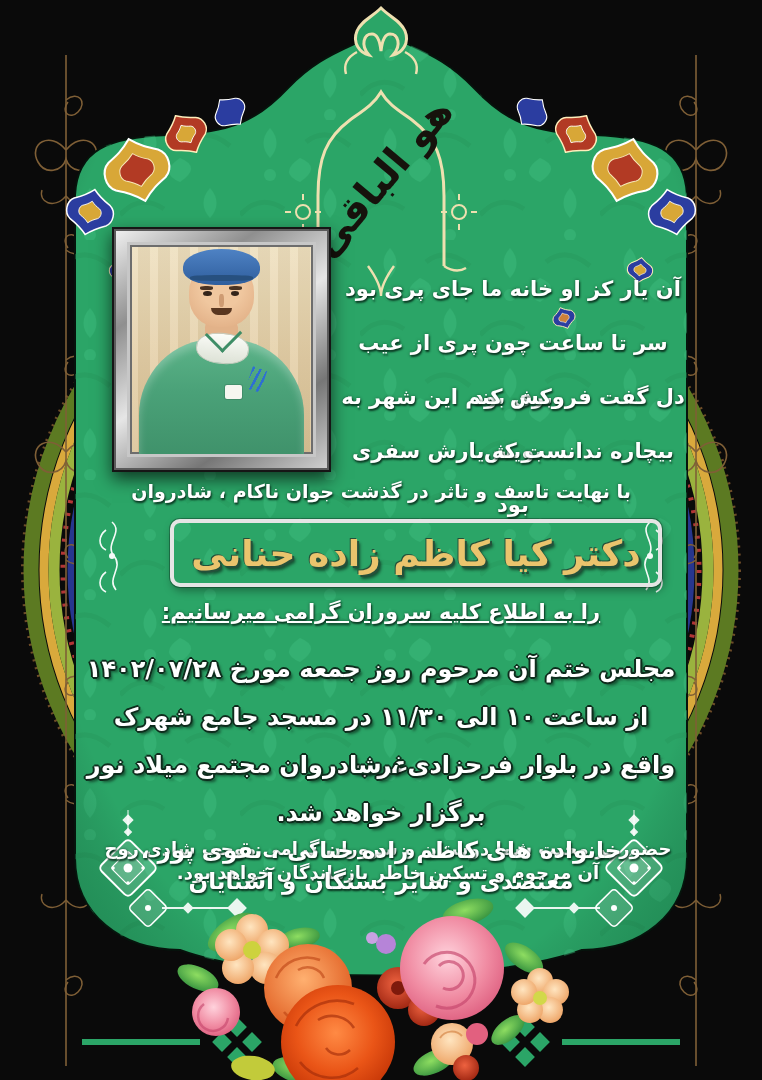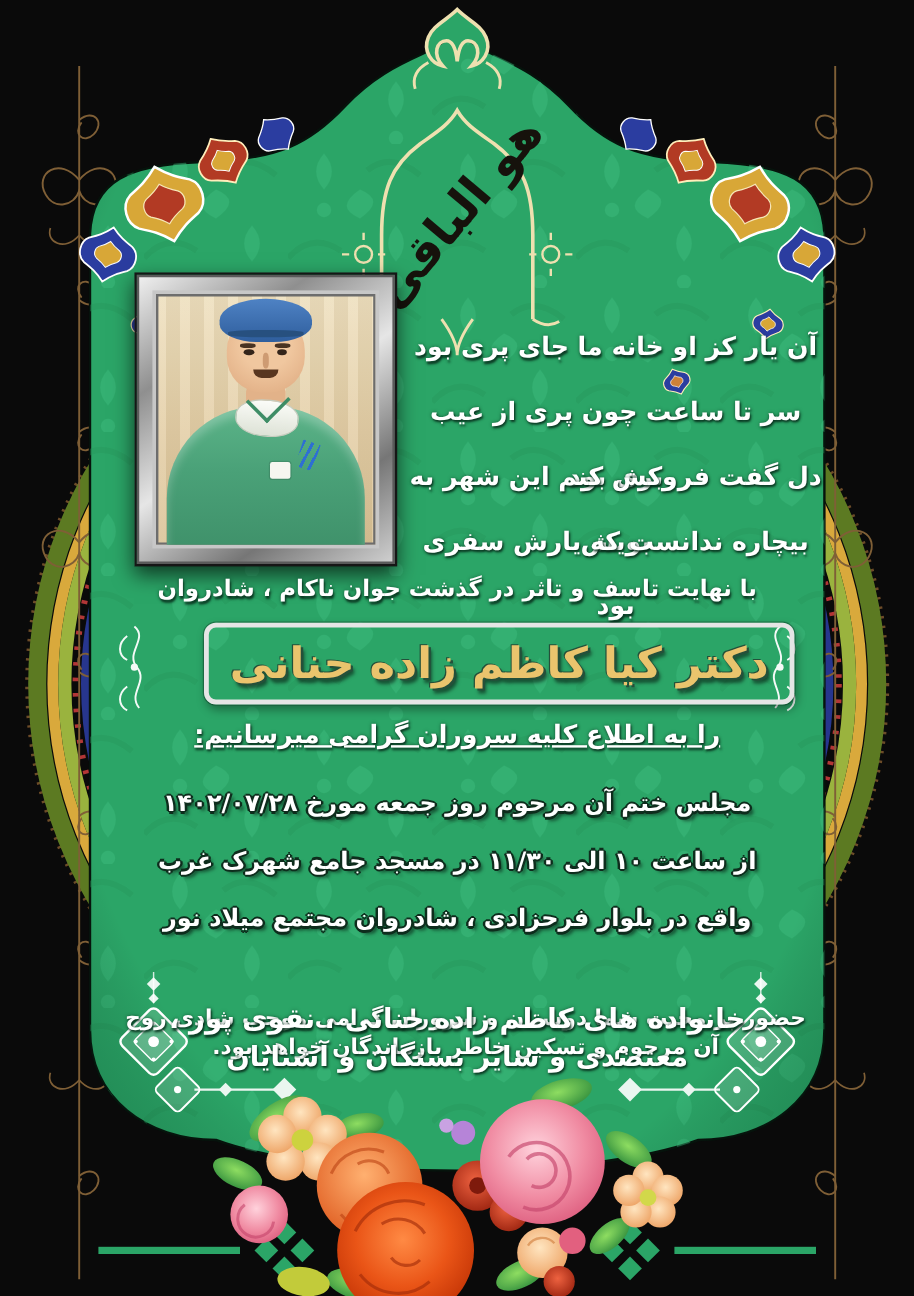--- a/index.html
+++ b/index.html
@@ -30,21 +30,21 @@
     border:4px solid #e5e5e5;border-radius:10px;box-sizing:border-box;
     display:flex;align-items:center;justify-content:center;
     box-shadow:0 0 0 1px rgba(0,0,0,.28),2px 4px 8px rgba(0,0,0,.35);
     margin-left:40px;
   }
   #deceased-name{
     direction:rtl;font-size:36px;font-weight:bold;color:#eac46d;white-space:nowrap;
     text-shadow:2px 2px 0 #24503a,-1px -1px 0 #24503a,3px 4px 3px rgba(0,0,0,.5);
   }
   #notify-line{left:80px;top:598px;width:602px;font-size:21px;text-decoration:underline;}
-  .ceremony-line{left:85px;width:592px;height:48px;line-height:48px;font-size:20px;}
+  .ceremony-line{left:85px;width:592px;height:48px;line-height:48px;font-size:24px;}
   #appreciation-line{left:102px;top:837px;width:572px;font-size:18px;}
   #families-line{left:95px;top:835px;width:572px;font-size:23px;}
 
   
   #portrait-frame{
     position:absolute;left:112px;top:227px;width:219px;height:245px;box-sizing:border-box;
     padding:13px;border:2px solid #161616;
     background:linear-gradient(145deg,#f2f2f2,#8f8f8f 26%,#e6e6e6 50%,#767676 76%,#d2d2d2);
     box-shadow:0 7px 16px rgba(0,0,0,.65), inset 0 0 0 2px #5a5a5a;
   }
@@ -343,17 +343,18 @@
 
   <div id="name-box">
     <span id="deceased-name">دکتر کیا کاظم زاده حنانی</span>
   </div>
 
   <div class="ptext soft-shadow" id="notify-line">را به اطلاع کلیه سروران گرامی میرسانیم:</div>
 
   <div class="ptext hard-outline ceremony-line" style="top:645px;">مجلس ختم آن مرحوم روز جمعه مورخ ۱۴۰۲/۰۷/۲۸</div>
   <div class="ptext hard-outline ceremony-line" style="top:693px;">از ساعت ۱۰ الی ۱۱/۳۰ در مسجد جامع شهرک غرب</div>
   <div class="ptext hard-outline ceremony-line" style="top:741px;">واقع در بلوار فرحزادی ، شادروان مجتمع میلاد نور</div>
+  <div class="ptext hard-outline ceremony-line" style="top:789px;">برگزار خواهد شد.</div>
 
   <div class="ptext soft-shadow" id="appreciation-line">حضور پر محبت شما دوستان و سروران گرامی موجب شادی روح آن مرحوم و تسکین خاطر بازماندگان خواهد بود.</div>
   <div class="ptext soft-shadow" id="families-line">خانواده های کاظم زاده حنانی ، نقوی پور ، معتضدی و سایر بستگان و آشنایان</div>
 
 </div>
 
 </body></html>

